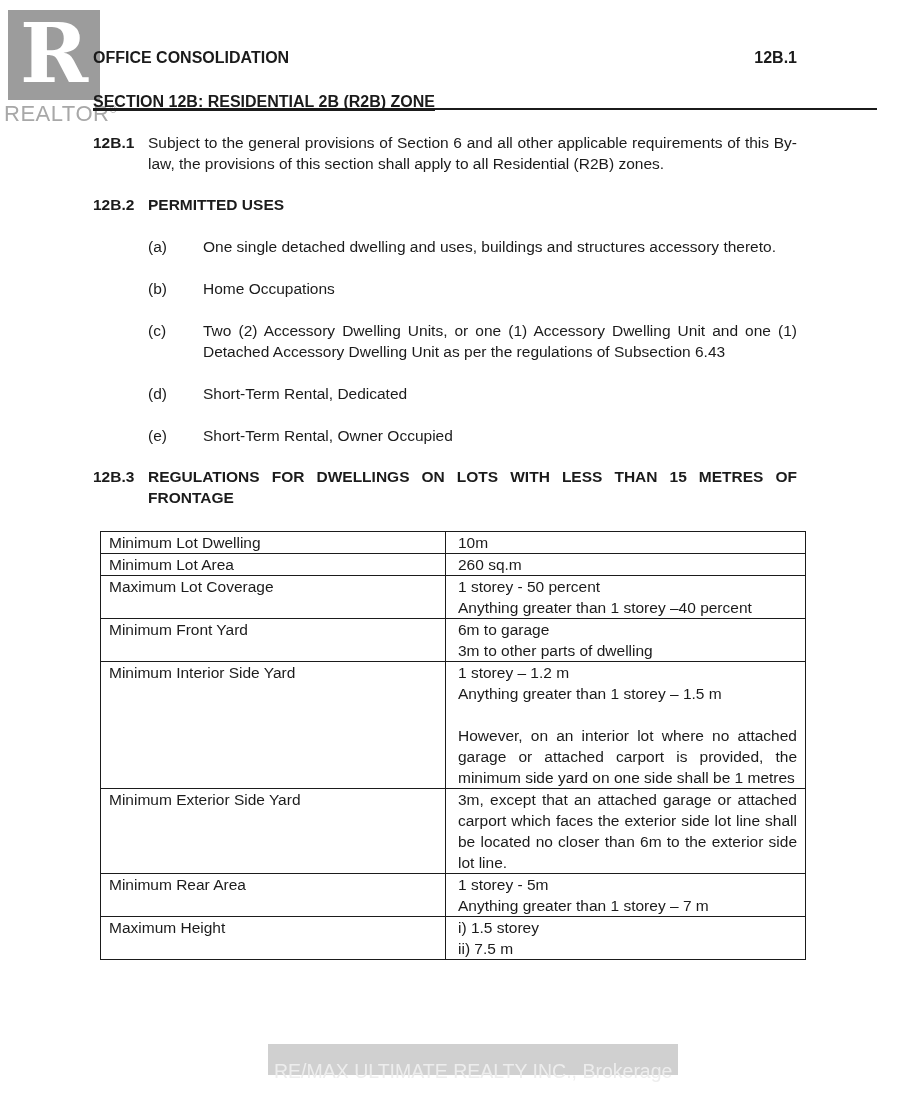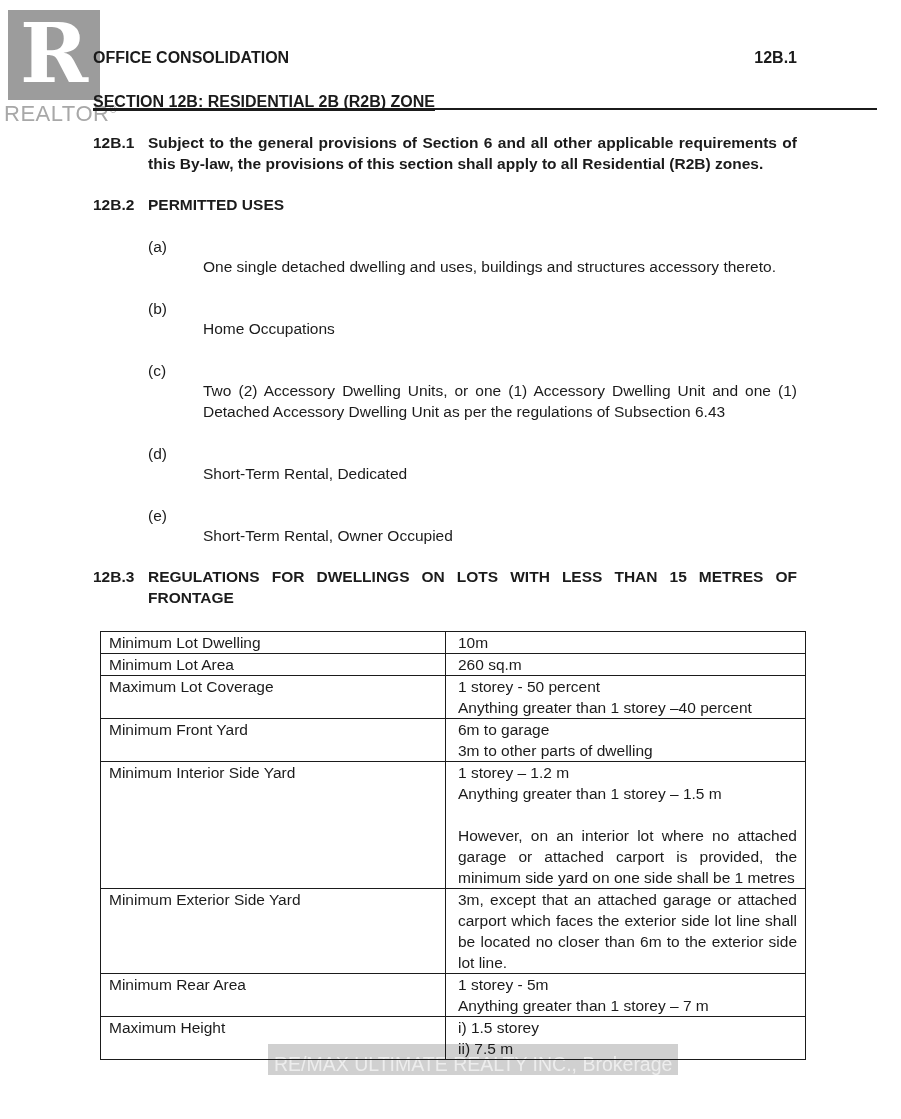--- a/index.html
+++ b/index.html
@@ -33,21 +33,21 @@
   }
   .logo-reg { font-size: 10px; vertical-align: super; color: #a8a8a8; }
 
   
   .watermark {
     position: absolute; z-index: 0;
     top: 1044px; left: 268px; height: 31px;
     background: rgba(206,206,206,0.95);
     color: #ededed;
     font-size: 19.5px; line-height: 25px;
-    padding: 8px 6px; white-space: pre;
+    padding: 15px 6px; white-space: pre;
   }
 
   
   .content { position: relative; z-index: 1; padding: 48px 104px 0 93px; }
 
   .doc-header { display: flex; justify-content: space-between; align-items: flex-start; }
   .header-line { font-weight: bold; font-size: 16px; line-height: 20px; white-space: pre; }
   .page-number { font-weight: bold; font-size: 16px; line-height: 20px; }
 
   .rule {
@@ -55,27 +55,27 @@
     border: 0; border-top: 2px solid #1b1b1b; z-index: 1;
   }
 
   .section-title {
     margin-top: 23px; font-size: 16px; font-weight: bold;
     text-decoration: underline; text-underline-offset: 3px;
   }
 
   .clause { display: flex; margin-top: 20px; }
   .clause-num { font-weight: bold; width: 55px; flex-shrink: 0; }
-  .clause-text { flex: 1; text-align: justify; font-weight: bold; }
+  .clause-text { flex: 1; text-align: justify; }
   .clause-text.bold { font-weight: bold; }
 
   .uses { margin-left: 55px; }
   .use-item { display: flex; margin-top: 21px; }
   .use-label { width: 55px; flex-shrink: 0; }
-  .use-text { flex: 1; text-align: justify; margin-top: 20px; }
+  .use-text { flex: 1; text-align: justify; }
 
   .reg-table {
     margin-top: 23px; margin-left: 7px;
     border-collapse: collapse; width: 705px; table-layout: fixed;
     background: transparent;
   }
   .reg-table td {
     border: 1.8px solid #1b1b1b; vertical-align: top;
     padding: 0 8px; font-size: 15.5px; line-height: 21px;
   }

